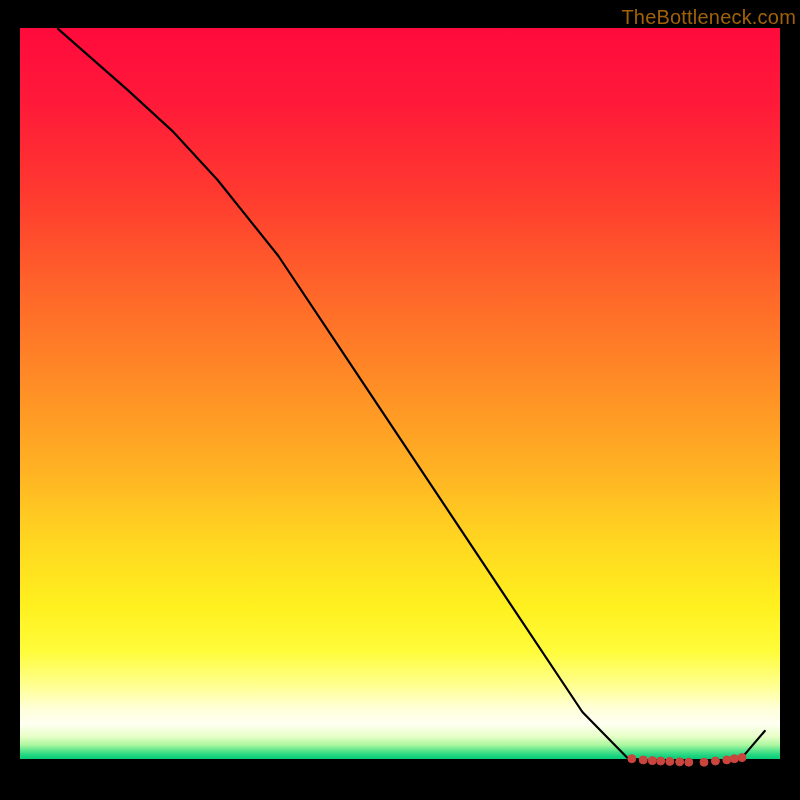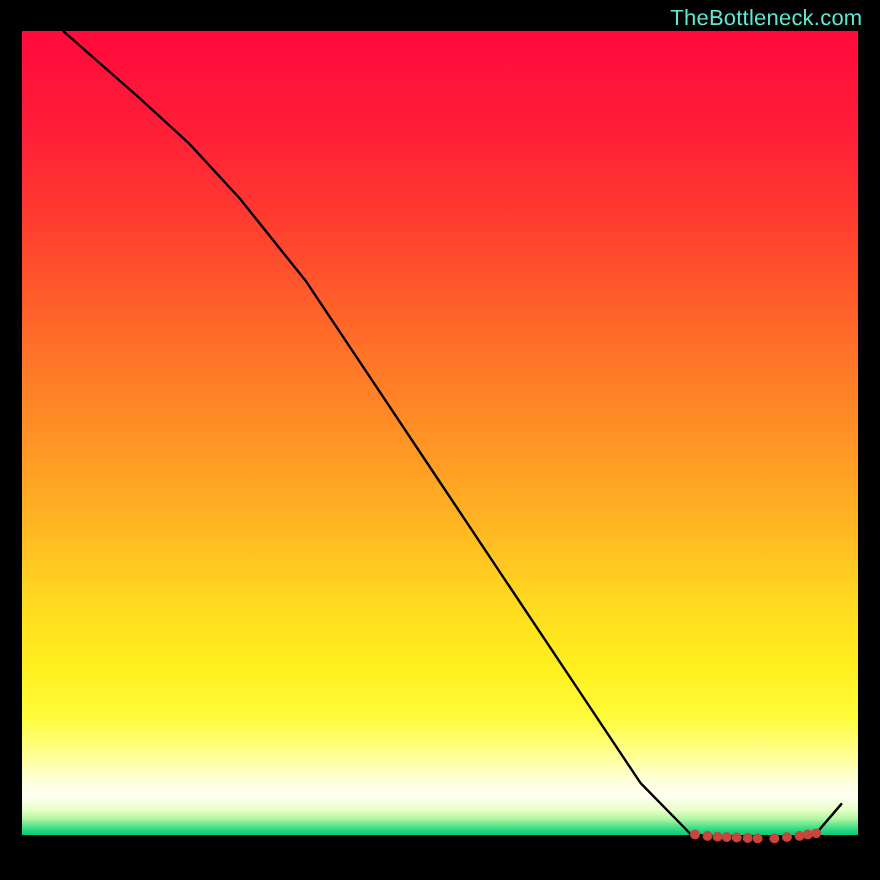--- a/index.html
+++ b/index.html
@@ -7,22 +7,22 @@
     width: 800px;
     height: 800px;
     background: #000;
     font-family: Arial, Helvetica, sans-serif;
     position: relative;
     overflow: hidden;
   }
   .watermark {
     position: absolute;
     top: 6px;
-    right: 16px;
-    color: #5eead4;
+    right: 4px;
+    color: #a16207;
     font-size: 20px;
     letter-spacing: 0.2px;
     z-index: 10;
   }
   .plot-outer {
     position: absolute;
     left: 20px;
     top: 28px;
     width: 760px;
     height: 760px;

